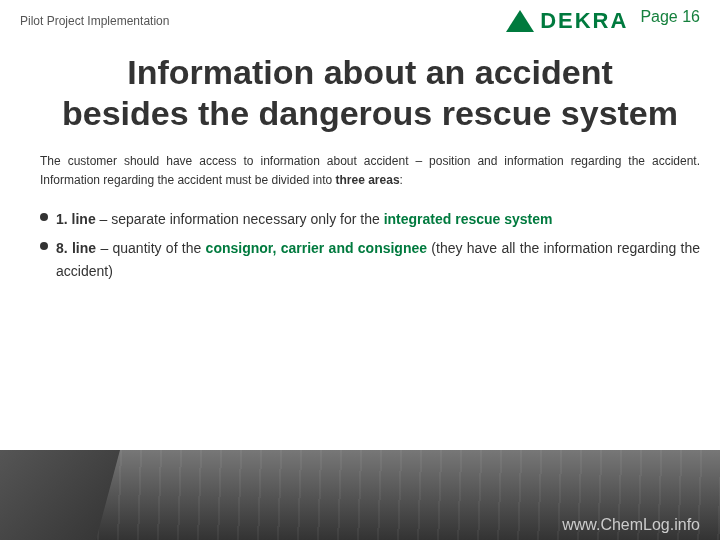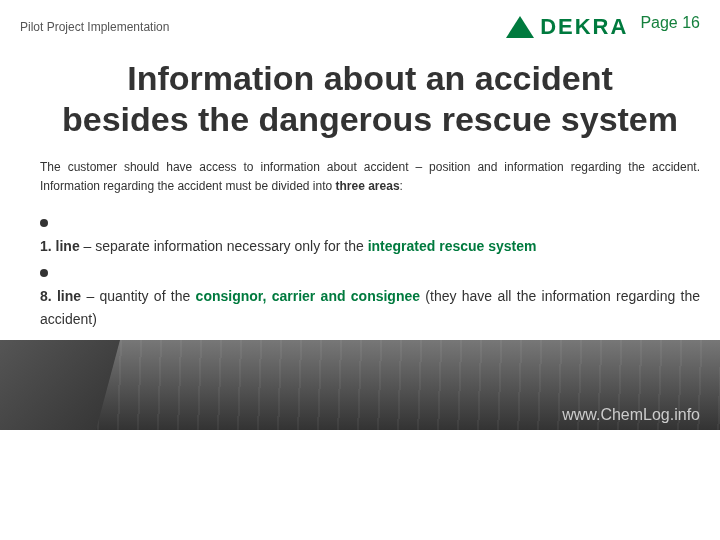--- a/index.html
+++ b/index.html
@@ -8,24 +8,23 @@
       width: 720px;
       height: 540px;
       font-family: Arial, sans-serif;
       background: #fff;
       overflow: hidden;
       position: relative;
     }
 
     .slide {
       width: 720px;
-      height: 424px;
+      height: 540px;
       background: #fff;
       position: relative;
-      margin-top: 6px;
     }
 
     
     .header {
       display: flex;
       justify-content: space-between;
       align-items: center;
       padding: 8px 20px;
       border-bottom: none;
     }
@@ -100,21 +99,20 @@
       color: #333;
       line-height: 1.65;
     }
 
     .bullet-list li {
       display: flex;
       align-items: flex-start;
       gap: 8px;
       margin-bottom: 6px;
       text-align: justify;
-      flex-direction: column;
     }
 
     .bullet-dot {
       min-width: 8px;
       min-height: 8px;
       width: 8px;
       height: 8px;
       background: #333;
       border-radius: 50%;
       margin-top: 5px;

